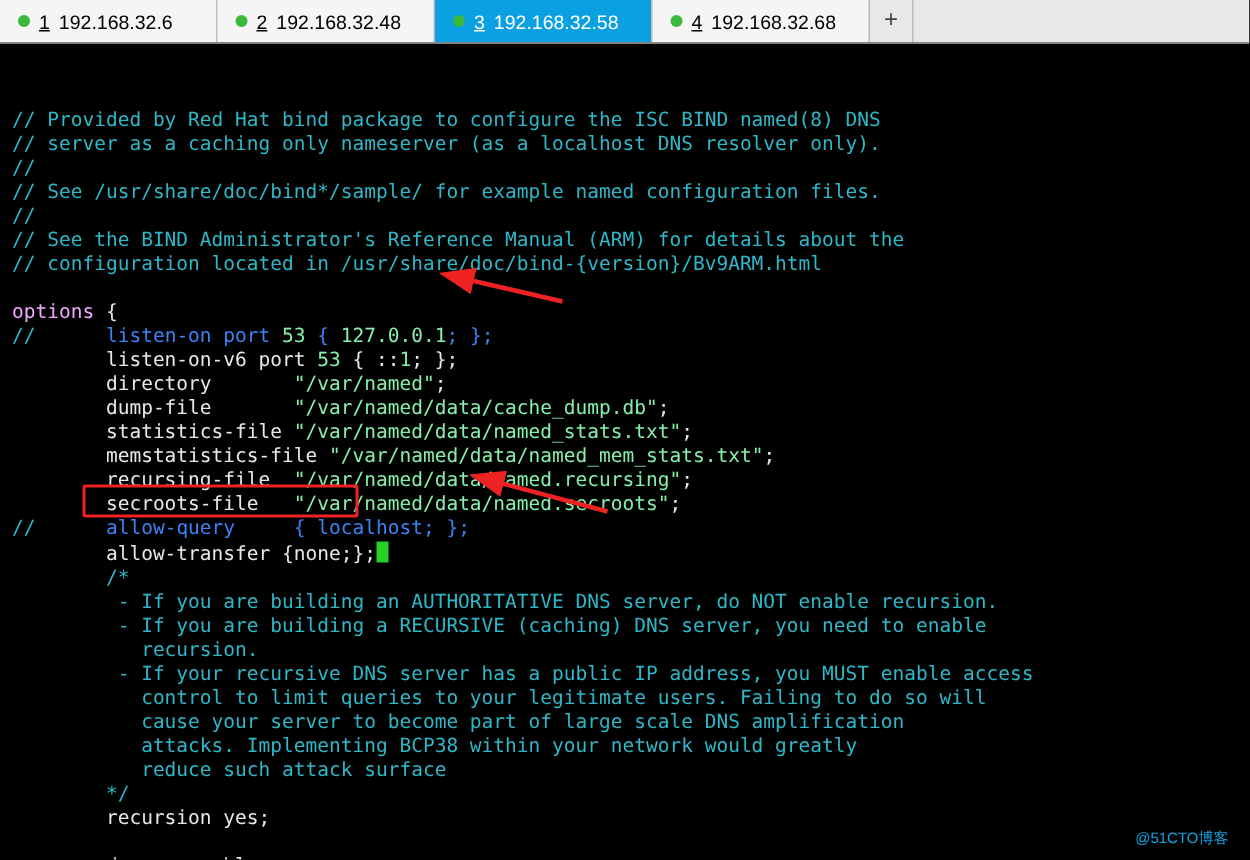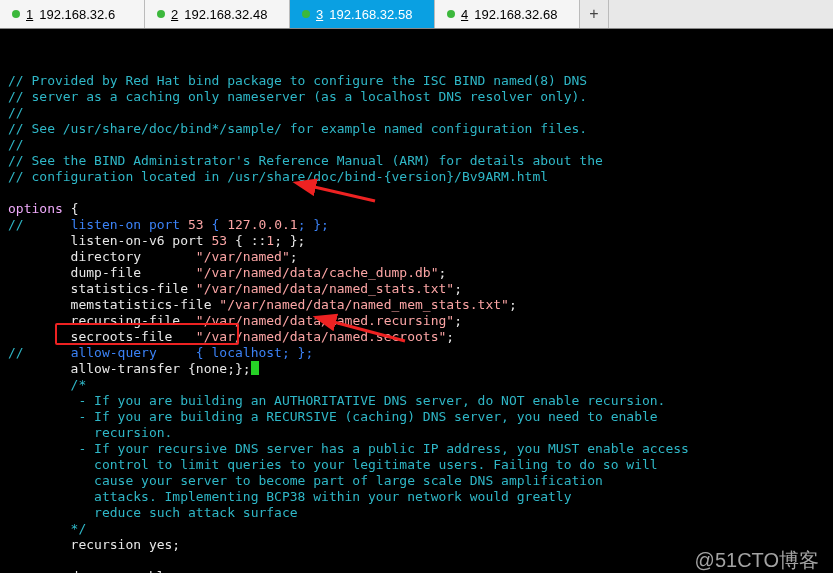--- a/index.html
+++ b/index.html
@@ -9,28 +9,28 @@
   .tab.active{background:#0aa0e2;color:#fff}
   .dot{width:8px;height:8px;border-radius:50%;background:#3cb83c;flex:none}
   .tab-num{text-decoration:underline}
   .tab.active .tab-label{}
   .add-tab{width:28px;display:flex;align-items:center;justify-content:center;font-size:16px;color:#444;cursor:pointer;border-right:1px solid #bbb}
   
   .term{position:relative;padding:12px 8px 8px 8px;line-height:16px;white-space:pre;color:#21d2d2;height:545px;box-sizing:border-box}
   .c-comment{color:#2fb7c7}
   .c-key{color:#f0abfc}
   .c-white{color:#e8e8e8}
-  .c-red{color:#fca5a5}
+  .c-red{color:#86efac}
   .c-id{color:#3b82f6}
   .cursor{display:inline-block;width:8px;height:14px;background:#26d126;vertical-align:-2px}
   pre{margin:0;font-family:inherit}
   
   .overlay{position:absolute;left:0;top:0;pointer-events:none}
   .red-box{position:absolute;border:2px solid #e22;border-radius:2px}
-  .watermark{position:absolute;right:14px;bottom:6px;color:#a3a3a3;font-family:Arial,sans-serif;font-size:20px;pointer-events:none}
+  .watermark{position:absolute;right:14px;bottom:6px;color:#0ea5e9;font-family:Arial,sans-serif;font-size:10px;pointer-events:none}
 </style>
 </head>
 <body>
 
 <div class="tabs" id="tabbar">
     <div class="tab">
       <span class="dot"></span>
       <span><span class="tab-num">1</span></span>
       <span class="tab-label">192.168.32.6</span>
     </div>

